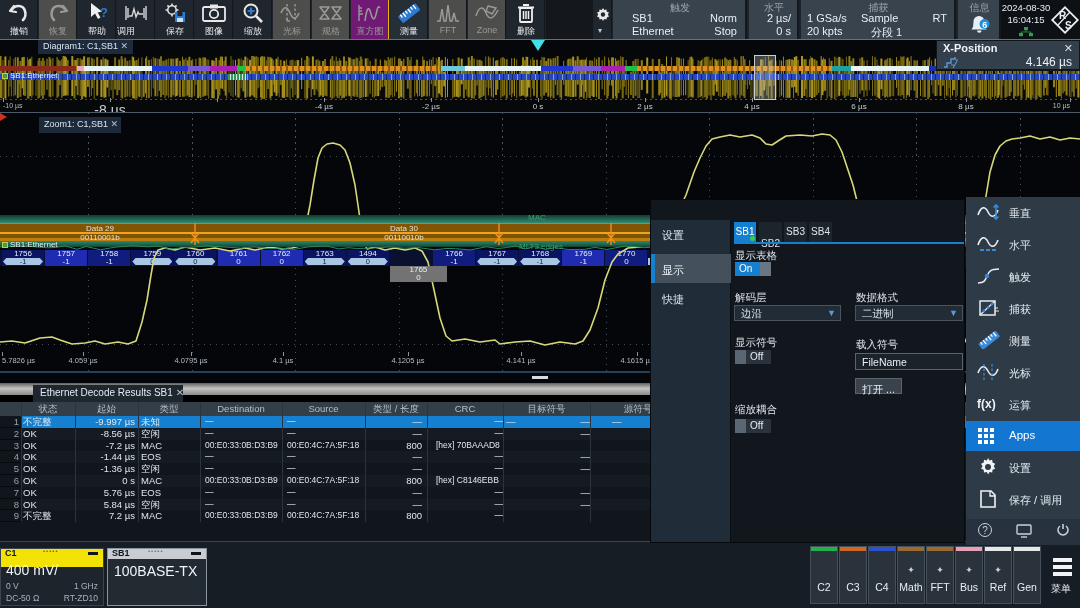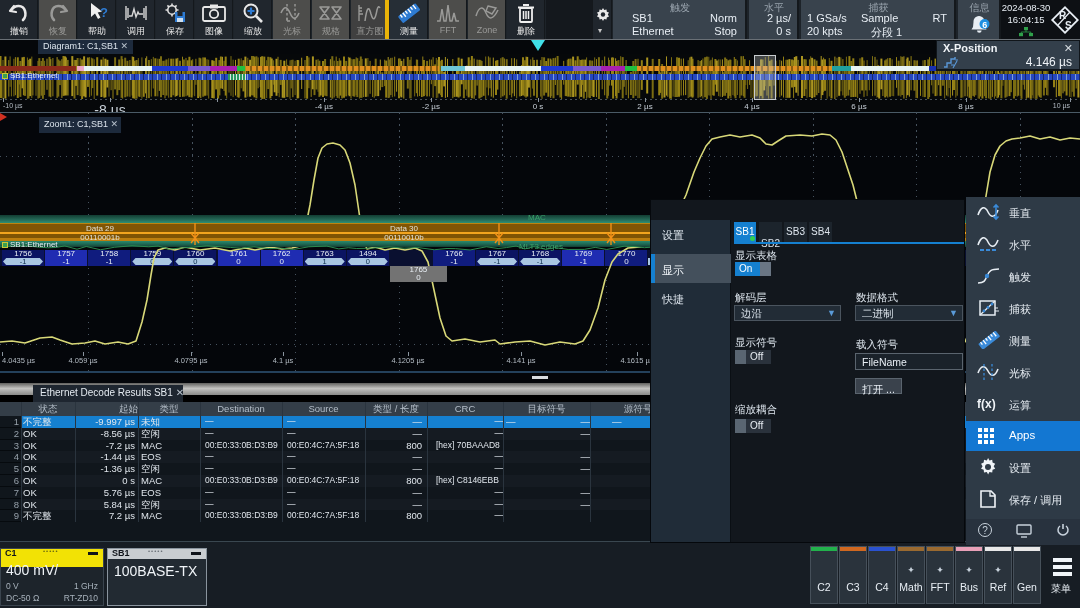--- a/index.html
+++ b/index.html
@@ -26,21 +26,21 @@
         <path d="M7 1 L7 15 L11 11.5 L14 17 L16.5 15.5 L13.7 10.5 L18 9.5 Z" fill="#f0f0f0"></path>
         <text x="16" y="15" font-size="13" font-weight="bold" fill="#2e7bd2" font-family="Liberation Sans">?</text>
       </svg></div>
     <div class="ab" style="left:0;top:25px;width:38px;text-align:center;font-size:9px;color:#e8e8e8;white-space:nowrap">帮助</div>
   </div>
 <div class="ab" style="left:117px;top:0;width:38px;height:39px;background:#20262d;border-right:1px solid #14181c">
     <div class="ab" style="left:6px;top:2px;width:26px;height:22px"><svg width="26" height="22" viewBox="0 0 26 22">
         <path d="M3 4 L3 18 M5 6 L5 16 M23 4 L23 18 M21 6 L21 16" stroke="#d8d8d8" stroke-width="1.4"></path>
         <path d="M6 14 L9 14 L11 7 L13 15 L15 10 L16 12 L20 12" fill="none" stroke="#d8d8d8" stroke-width="1.4"></path>
       </svg></div>
-    <div class="ab" style="left:0;top:25px;width:38px;text-align:center;font-size:9px;color:#e8e8e8;white-space:nowrap">调用</div>
+    <div class="ab" style="left:0;top:25px;width:38px;font-size:9px;color:#e8e8e8;white-space:nowrap">调用</div>
   </div>
 <div class="ab" style="left:156px;top:0;width:38px;height:39px;background:#20262d;border-right:1px solid #14181c">
     <div class="ab" style="left:6px;top:2px;width:26px;height:22px"><svg width="26" height="22" viewBox="0 0 26 22">
         <g stroke="#e0e0e0" stroke-width="1.6" fill="none">
           <circle cx="10" cy="8" r="4.2"></circle>
           <path d="M10 1.5 L10 4 M10 12 L10 14.5 M3.5 8 L6 8 M14 8 L16.5 8 M5.4 3.4 L7.2 5.2 M12.8 10.8 L14.6 12.6 M14.6 3.4 L12.8 5.2"></path>
         </g>
         <rect x="13" y="10" width="10" height="10" fill="#2e7bd2"></rect>
         <rect x="15.5" y="10" width="5" height="4" fill="#1d2329"></rect>
         <rect x="15" y="16" width="6" height="4" fill="#cfe0f0"></rect>
@@ -70,21 +70,21 @@
         <path d="M8 19 l3 0 m-3 0 l0 -3" stroke="#9a9a98" stroke-width="1.3"></path>
       </svg></div>
     <div class="ab" style="left:0;top:25px;width:38px;text-align:center;font-size:9px;color:#9a9a98;white-space:nowrap">光标</div>
   </div>
 <div class="ab" style="left:312px;top:0;width:38px;height:39px;background:#4d4d4b;border-right:1px solid #14181c">
     <div class="ab" style="left:6px;top:2px;width:26px;height:22px"><svg width="26" height="22" viewBox="0 0 26 22">
         <path d="M2 5 L11 17 L2 17 L11 5 Z M14 5 L23 17 L14 17 L23 5 Z" fill="none" stroke="#9a9a98" stroke-width="1.6" stroke-linejoin="round"></path>
       </svg></div>
     <div class="ab" style="left:0;top:25px;width:38px;text-align:center;font-size:9px;color:#9a9a98;white-space:nowrap">规格</div>
   </div>
-<div class="ab" style="left:351px;top:0;width:38px;height:39px;background:#404040;border-right:4px solid #eab308">
+<div class="ab" style="left:351px;top:0;width:38px;height:39px;background:#701a75;border-right:1px solid #eab308">
     <div class="ab" style="left:6px;top:2px;width:26px;height:22px"><svg width="26" height="22" viewBox="0 0 26 22">
         <path d="M2 3 L2 19 M2 6 l3 0 m0 3 l-3 0 m0 3 l4 0" stroke="#9a9a98" stroke-width="1.3"></path>
         <path d="M8 19 C10 4, 12 4, 14 12 C16 19, 18 19, 20 8 C21 4, 22 4, 23 6" fill="none" stroke="#9a9a98" stroke-width="1.5"></path>
       </svg></div>
     <div class="ab" style="left:0;top:25px;width:38px;text-align:center;font-size:9px;color:#9a9a98;white-space:nowrap">直方图</div>
   </div>
 <div class="ab" style="left:390px;top:0;width:38px;height:39px;background:#262e36;border-right:1px solid #14181c">
     <div class="ab" style="left:6px;top:2px;width:26px;height:22px"><svg width="26" height="22" viewBox="0 0 26 22">
         <g transform="rotate(-38 13 11)">
           <rect x="2" y="7" width="22" height="8.5" rx="1" fill="#2e7bd2"></rect>
@@ -915,21 +915,21 @@
     <div class="ab" style="left:648px;top:8px;width:30px;height:7px;background:#a9c6e2"></div>
   </div>
 <div class="ab" style="left:2px;top:240px;font-size:8px;color:#e8eef4;white-space:nowrap;z-index:3"><span style="display:inline-block;width:6px;height:6px;background:#3aa050;border:1px solid #c8c838;vertical-align:-1px;margin-right:2px"></span>SB1:Ethernet</div>
 <svg class="ab" style="left:0;top:0" width="660" height="260" viewBox="0 0 660 260">
     <polyline points="0,247 11.238327648331623,246.17882128266027 25.74767237873016,245.82596329000395 39.10649242179706,247.14560012610664 47.68648166954412,247.78346079935238 56.06143825396397,247.45140557648074 64.75999248971016,245.9082085600474 77.0051843811353,249.22083456102416 86.24320399263175,246.50457534073158 100.51753621668765,249.7646902410565 114.28856570286263,247.2850621359285 132.05111675879184,245.7096220627799 148.63580134927864,246.80324178849256 158.07835218285302,246.03006507135265 169.16317042387237,249.17256861604014 178.97043422311174,248.1172007364811 193.3595689123736,247.1757889422658 206.83701356946918,245.78255038737996 215.43302526913152,246.42681420768696 230.2370250009494,247.4241653755123 241.3784967047173,248.13502838578438 253.91034046842503,246.84895148588657 269.85413528364995,248.64547495178306 280.2951003908715,248.084906696164 293.547065428986,249.43811873008042 308.8415183233782,246.79571994200583 326.643266798304,246.03129600214734 338.8244950161563,248.9071341830436 348.34434036276133,247.70033395214114 356.7364129332357,248.50697135440478 372.38212159536386,248.07861673124822 389.13689971367273,246.91186380781645 404.08985337640934,248.17466444697257 417.88880541923425,247.55292399085636 434.28848322435965,249.7510649279857 447.0294665985561,248.48868492463603 455.6361608745283,248.65671409586992 470.107449419805,249.96893172759985 486.3266972859021,246.78067989442368 498.1846117103692,248.50893722147885 506.4102409909251,247.57762878834896 516.0907247799905,246.0269310751678 524.6802689733037,248.95704844812633 533.9736711934905,246.6142667516361 545.8831682248228,249.42139888356834 554.6889812368242,247.521343304272 568.1833803282647,249.47522721898682 584.3761787066221,249.3879301136433 595.1603893517611,247.36883432745265 606.7481010050773,249.47886772239198 624.3254130447172,246.17914407606 634.0875903296209,246.54380590068791 644.4209511664295,247.6823322865361 658.312186203752,246.68235978684342" fill="none" stroke="#2a8a50" stroke-width="1"></polyline>
   </svg>
 <div class="ab" style="left:519px;top:242px;font-size:8px;color:#3aa06a;white-space:nowrap">MLT3 edges</div>
 <svg class="ab" style="left:0;top:250px" width="660" height="16" viewBox="0 0 660 16" preserveAspectRatio="xMinYMin slice">
     <polyline points="0,92 12,91 25,93 40,88 52,87 60,90 72,94 85,93 95,91 105,94 118,92 128,94 136,91 142,72 147,50 151,25 154,8 158,0 165,-2 175,0 185,-3 200,0 215,-2 230,1 245,-2 255,0 270,-3 282,-1 292,-2 300,-4 305,-20 310,-45 314,-70 318,-92 322,-102 327,-106 333,-107 340,-105 345,-100 350,-87 355,-65 359,-38 363,-10 367,-1 375,-3 385,0 395,-2 405,0 415,-2 422,1 428,12 434,40 440,68 446,86 452,91 465,89 480,92 495,90 500,94 515,92 530,91 545,95 560,92 575,94 583,91 590,80 598,58 605,30 612,12 618,4 628,-2 640,-3 652,-6 662,-10 670,-18 678,-38 686,-55 694,-78 700,-92 706,-104 712,-111 720,-113 730,-115 740,-113 752,-115 760,-112 766,-106 772,-105 778,-109 786,-114 800,-115 812,-114 822,-116 830,-115 836,-110 842,-98 848,-80 853,-65 858,-45 862,-25 866,0 870,30 875,60 880,80 890,90 920,92 950,91 965,92 970,80 975,50 978,20 980,-10 983,-35 986,-54 990,-78 995,-95 1000,-104 1006,-109 1012,-111 1020,-112 1030,-114 1040,-111 1050,-113 1060,-110 1070,-112 1080,-111" fill="none" stroke="#d8d878" stroke-width="1.6" stroke-linejoin="round"></polyline>
   </svg>
-<div class="ab" style="left:2px;top:356px;font-size:7.5px;color:#b4bcc4;white-space:nowrap">4.0435 µs</div>
+<div class="ab" style="left:2px;top:356px;font-size:7.5px;color:#b4bcc4;white-space:nowrap">5.7826 µs</div>
 <div class="ab" style="left:2px;top:352px;width:1px;height:4px;background:#8a949e"></div>
 <div class="ab" style="left:58px;top:356px;width:50px;text-align:center;font-size:7.5px;color:#b4bcc4;white-space:nowrap">4.059 µs</div>
 <div class="ab" style="left:83px;top:352px;width:1px;height:4px;background:#8a949e"></div>
 <div class="ab" style="left:166px;top:356px;width:50px;text-align:center;font-size:7.5px;color:#b4bcc4;white-space:nowrap">4.0795 µs</div>
 <div class="ab" style="left:191px;top:352px;width:1px;height:4px;background:#8a949e"></div>
 <div class="ab" style="left:258px;top:356px;width:50px;text-align:center;font-size:7.5px;color:#b4bcc4;white-space:nowrap">4.1 µs</div>
 <div class="ab" style="left:283px;top:352px;width:1px;height:4px;background:#8a949e"></div>
 <div class="ab" style="left:383px;top:356px;width:50px;text-align:center;font-size:7.5px;color:#b4bcc4;white-space:nowrap">4.1205 µs</div>
 <div class="ab" style="left:408px;top:352px;width:1px;height:4px;background:#8a949e"></div>
 <div class="ab" style="left:496px;top:356px;width:50px;text-align:center;font-size:7.5px;color:#b4bcc4;white-space:nowrap">4.141 µs</div>
@@ -937,21 +937,21 @@
 <div class="ab" style="left:612px;top:356px;width:50px;text-align:center;font-size:7.5px;color:#b4bcc4;white-space:nowrap">4.1615 µs</div>
 <div class="ab" style="left:637px;top:352px;width:1px;height:4px;background:#8a949e"></div>
 <div class="ab" style="left:0;top:371px;width:1080px;height:2px;background:#24415c"></div>
 <div class="ab" style="left:532px;top:376px;width:16px;height:3px;background:#d8dce0"></div>
 <div class="ab" style="left:0;top:383px;width:1080px;height:12px;background:linear-gradient(180deg,#60605e,#c2c2c0 45%,#8a8a88)"></div>
 <div class="ab" style="left:33px;top:385px;width:150px;height:17px;background:#1e2630;color:#e4eaf0;font-size:10px;padding:2px 0 0 7px;white-space:nowrap">Ethernet Decode Results SB1 <span style="color:#b8c2cc">✕</span></div>
 <div class="ab" style="left:0;top:402px;width:1080px;height:139px;background:#10161c">
 <div class="ab" style="left:0;top:0;width:1080px;height:14px;background:#343e48">
       <div class="ab" style="left:0px;top:1px;width:21px;text-align:center;font-size:9.5px;color:#b4bec8;white-space:nowrap"></div>
       <div class="ab" style="left:21px;top:1px;width:54px;text-align:center;font-size:9.5px;color:#b4bec8;white-space:nowrap">状态</div>
-      <div class="ab" style="left:75px;top:1px;width:63px;text-align:right;font-size:9.5px;color:#b4bec8;white-space:nowrap">起始</div>
+      <div class="ab" style="left:75px;top:1px;width:63px;text-align:center;font-size:9.5px;color:#b4bec8;white-space:nowrap">起始</div>
       <div class="ab" style="left:138px;top:1px;width:62px;text-align:center;font-size:9.5px;color:#b4bec8;white-space:nowrap">类型</div>
       <div class="ab" style="left:200px;top:1px;width:82px;text-align:center;font-size:9.5px;color:#b4bec8;white-space:nowrap">Destination</div>
       <div class="ab" style="left:282px;top:1px;width:83px;text-align:center;font-size:9.5px;color:#b4bec8;white-space:nowrap">Source</div>
       <div class="ab" style="left:365px;top:1px;width:62px;text-align:center;font-size:9.5px;color:#b4bec8;white-space:nowrap">类型 / 长度</div>
       <div class="ab" style="left:427px;top:1px;width:76px;text-align:center;font-size:9.5px;color:#b4bec8;white-space:nowrap">CRC</div>
       <div class="ab" style="left:503px;top:1px;width:87px;text-align:center;font-size:9.5px;color:#b4bec8;white-space:nowrap">目标符号</div>
       <div class="ab" style="left:590px;top:1px;width:96px;text-align:center;font-size:9.5px;color:#b4bec8;white-space:nowrap">源符号</div>
     </div>
 <div class="ab" style="left:0;top:14.0px;width:1080px;height:11.8px;border-bottom:1px solid #060a0e">
       <div class="ab" style="left:21px;top:0;width:1059px;height:11.8px;background:#1580d0"></div>

